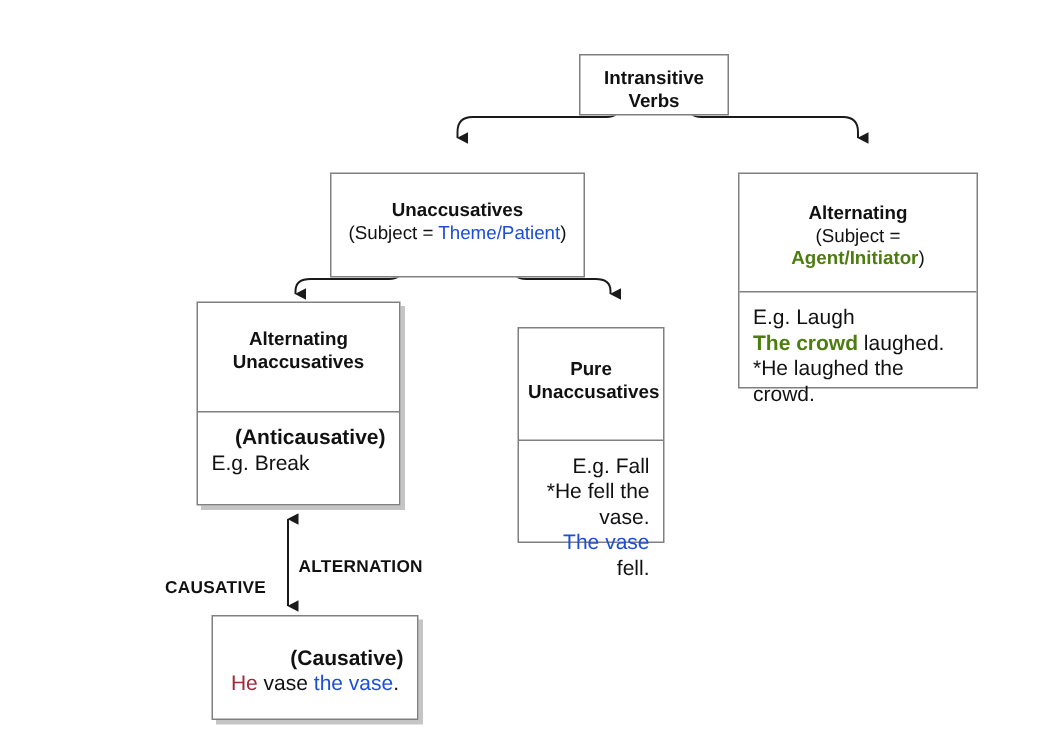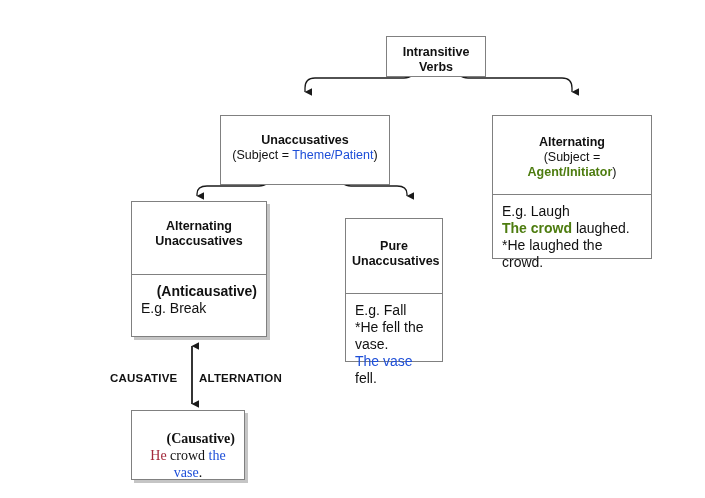--- a/index.html
+++ b/index.html
@@ -39,41 +39,41 @@
   .blue{color:#1d4ed8;}
   .red{color:#4d7c0f;font-weight:bold;}
   .darkred{color:#a3293b;}
 
   
   #n-root{left:386px;top:19px;width:100px;height:41px;}
   #n-unacc{left:220px;top:98px;width:170px;height:70px;}
   #n-unerg{left:492px;top:98px;width:160px;height:144px;}
   #n-alt{left:131px;top:201px;width:136px;height:136px;}
   #n-pure{left:345px;top:201px;width:98px;height:144px;}
-  #n-caus{left:131px;top:410px;width:114px;height:70px;font-family:Liberation Serif, serif;}
+  #n-caus{left:141px;top:410px;width:138px;height:70px;}
 
   #n-root .hdr{padding-top:8px;}
   #n-unacc .hdr{padding-top:17px;}
   #n-unerg .hdr{height:78px;padding-top:19px;}
   #n-unerg .body{height:66px;}
   #n-alt .hdr{height:72px;padding-top:17px;}
   #n-alt .body{height:64px;}
   #n-pure .hdr{height:74px;padding-top:20px;}
-  #n-pure .body{height:70px;}
+  #n-pure .body{height:70px;text-align:right;}
   #n-caus .body{height:70px;padding-top:19px;text-align:center;}
 
   .altlabel{
     position:absolute;
     font-size:11.5px;
     font-weight:bold;
     letter-spacing:0.2px;
     color:#111111;
     white-space:nowrap;
   }
-  #lbl-caus{left:110px;top:372px;}
+  #lbl-caus{left:110px;top:386px;}
   #lbl-alt{left:199px;top:372px;}
 </style>
 </head>
 <body>
 
 <div id="diagram">
 
   <svg class="conn" viewBox="0 0 705 498">
     <defs>
       <marker id="arrow" markerWidth="9" markerHeight="9" refX="4.2" refY="7.4" orient="auto" markerUnits="userSpaceOnUse">
@@ -141,20 +141,20 @@
     <div class="body divider">
       <div>E.g. Fall</div>
       <div>*He fell the vase.</div>
       <div><span class="blue">The vase</span><span> fell.</span></div>
     </div>
   </div>
 
   <div class="node" id="n-caus">
     <div class="body">
       <span class="center">(Causative)</span>
-      <div><span class="darkred">He</span><span> crowd </span><span class="blue">the vase</span><span>.</span></div>
+      <div><span class="darkred">He</span><span> vase </span><span class="blue">the vase</span><span>.</span></div>
     </div>
   </div>
 
   <div class="altlabel" id="lbl-caus">CAUSATIVE</div>
   <div class="altlabel" id="lbl-alt">ALTERNATION</div>
 
 </div>
 
 </body></html>

